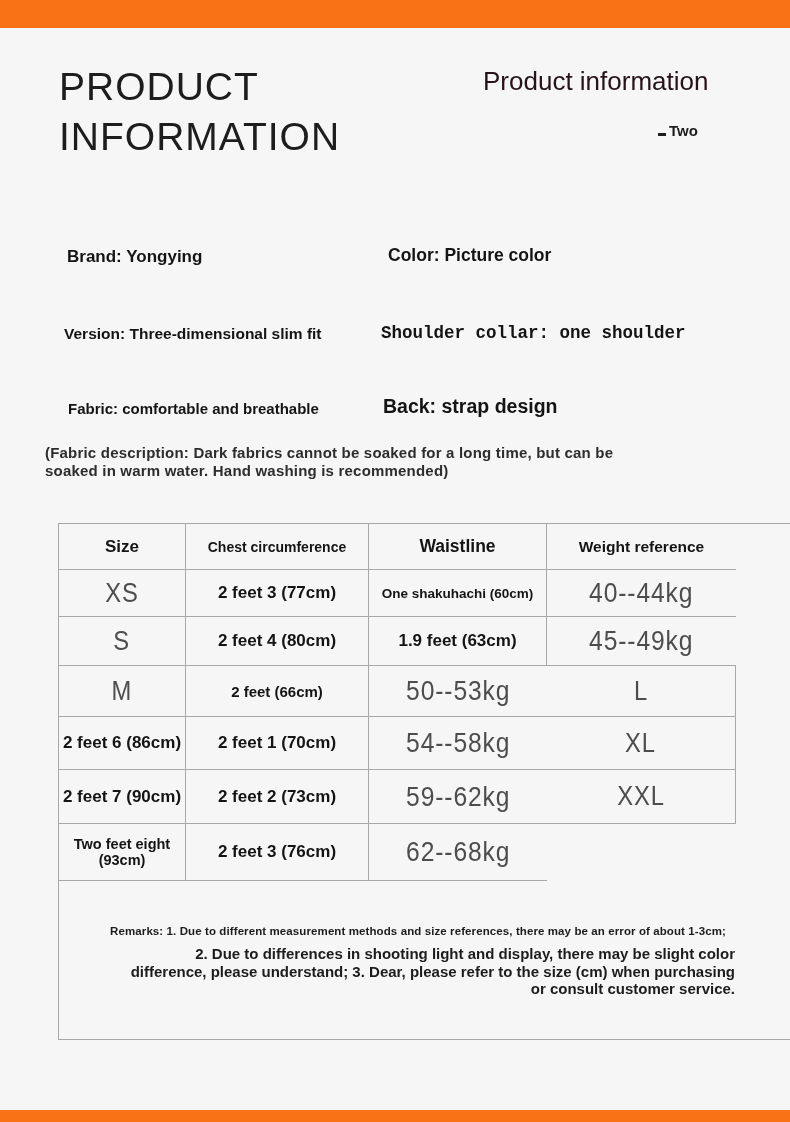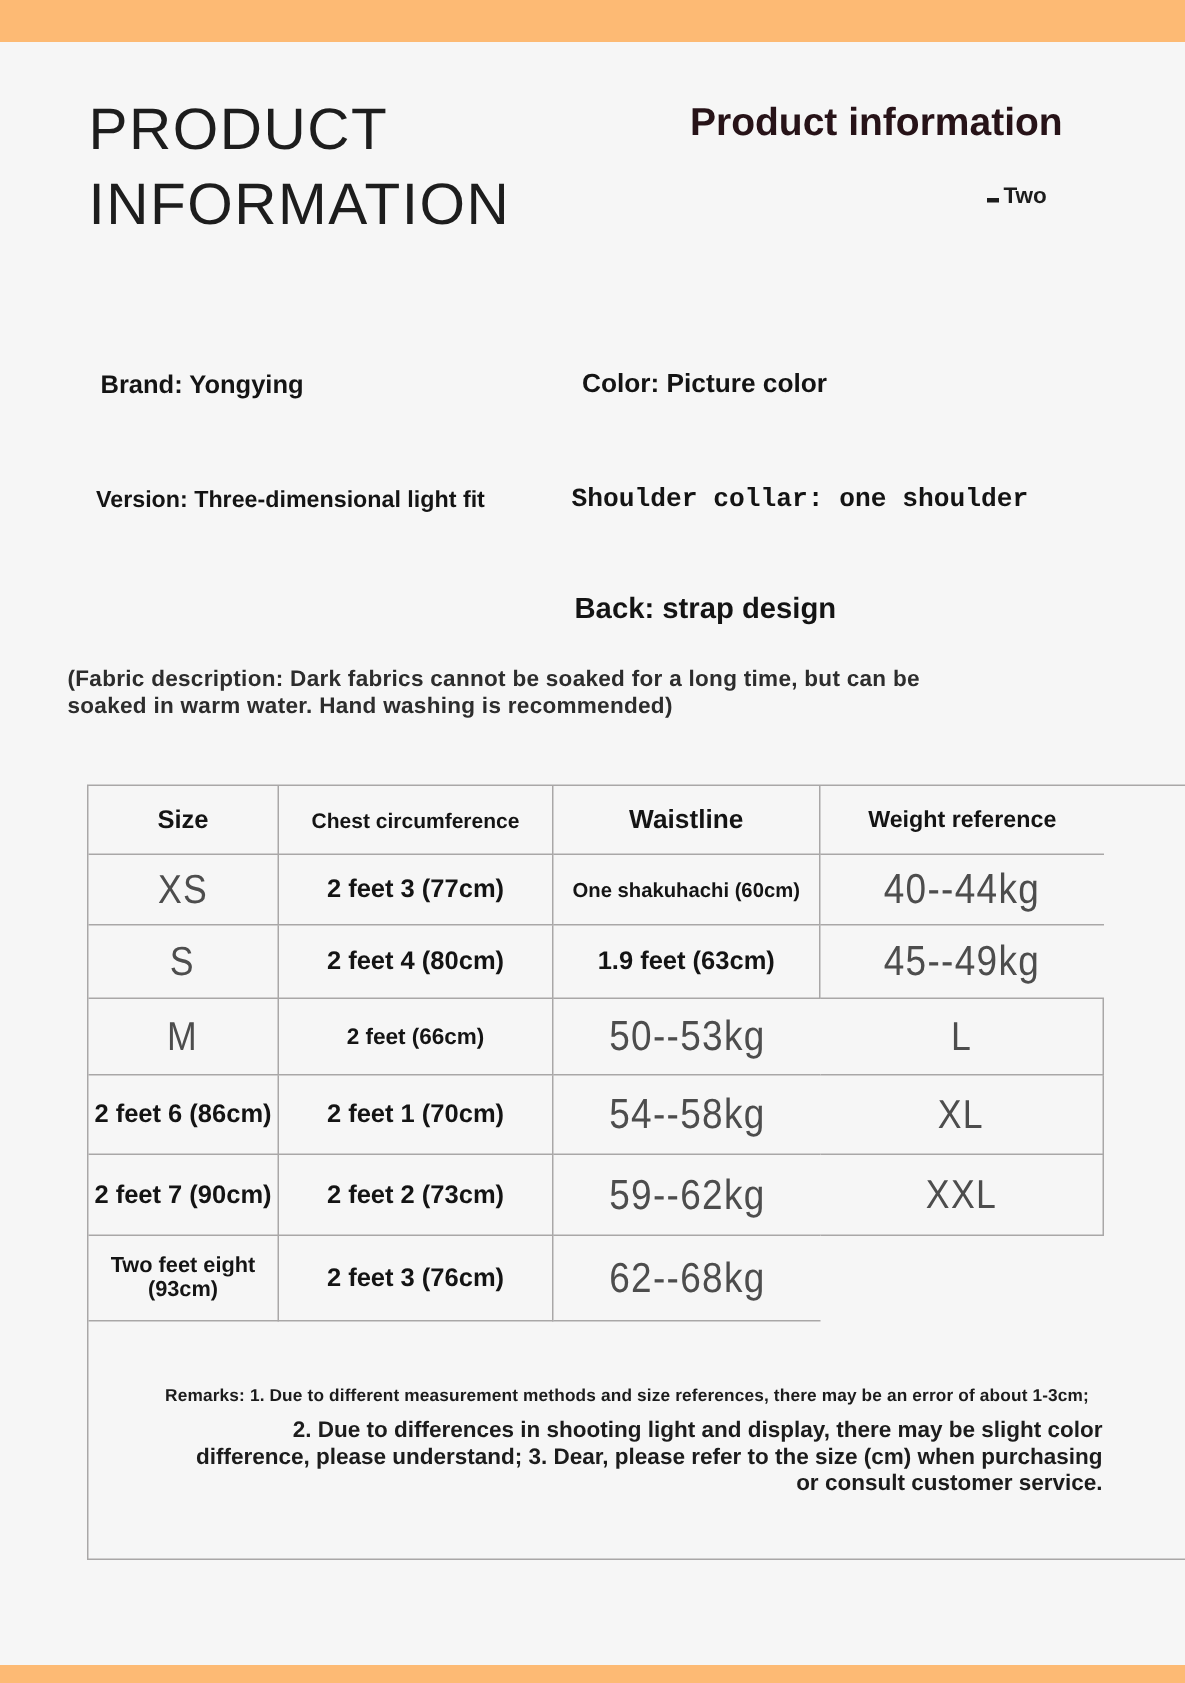--- a/index.html
+++ b/index.html
@@ -1,38 +1,38 @@
 <!DOCTYPE html>
 <html><head>
 <meta charset="utf-8">
 <style>
   html,body{margin:0;padding:0;background:#ffffff;}
   .page{
     position:relative;
     width:790px;height:1122px;
-    background:#fdba74;
+    background:#f97316;
     font-family:"Liberation Sans",sans-serif;
     overflow:hidden;
     color:#171717;
   }
   .gray-panel{
     position:absolute;left:0;top:28px;width:790px;height:1082px;
     background:#f6f6f6;
   }
   .abs{position:absolute;}
 
   
   .left-title{
     left:59px;top:62px;
     font-size:39px;line-height:50px;font-weight:400;
     letter-spacing:1px;color:#1d1d1d;white-space:nowrap;
   }
   .right-title{
-    left:460px;top:66px;
-    font-size:26px;font-weight:700;color:#271318;white-space:nowrap;
+    left:483px;top:66px;
+    font-size:26px;font-weight:400;color:#271318;white-space:nowrap;
   }
   .subtitle{
     left:658px;top:122px;
     font-size:15px;font-weight:700;color:#1d1d1d;white-space:nowrap;
   }
   .subtitle .dash{
     display:inline-block;width:8px;height:3px;background:#1d1d1d;
     margin-right:3px;vertical-align:0px;
   }
 
@@ -110,22 +110,23 @@
     <div>INFORMATION</div>
   </div>
 
   <div class="abs right-title">Product information</div>
   <div class="abs subtitle">
     <span class="dash"></span><span>Two</span>
   </div>
 
   <div class="abs detail d-brand">Brand: Yongying</div>
   <div class="abs detail d-color">Color: Picture color</div>
-  <div class="abs detail d-version">Version: Three-dimensional light fit</div>
+  <div class="abs detail d-version">Version: Three-dimensional slim fit</div>
   <div class="abs detail d-shoulder">Shoulder collar: one shoulder</div>
+  <div class="abs detail d-fabric">Fabric: comfortable and breathable</div>
   <div class="abs fabric-note">(Fabric description: Dark fabrics cannot be soaked for a long time, but can be soaked in warm water. Hand washing is recommended)</div>
 
   <div class="abs detail d-back">Back: strap design</div>
 
   <div class="abs size-table">
 
     <div class="cell hdr h-size">Size</div>
     <div class="cell hdr h-chest">Chest circumference</div>
     <div class="cell hdr h-waist">Waistline</div>
     <div class="cell hdr h-weight lastcol">Weight reference</div>

